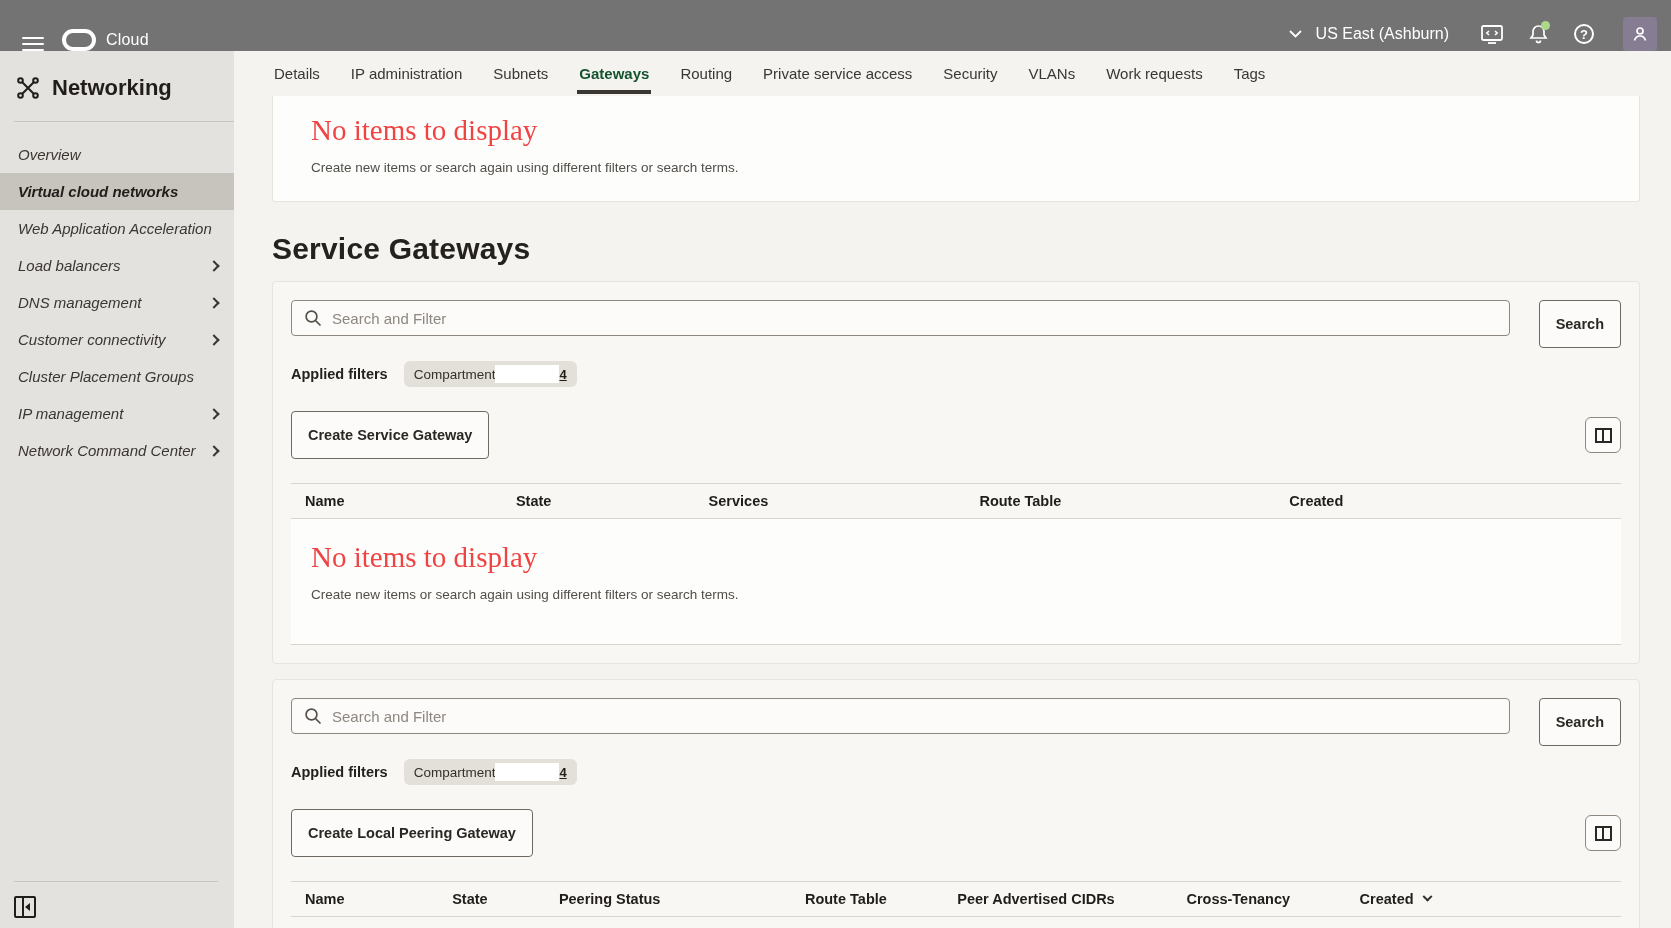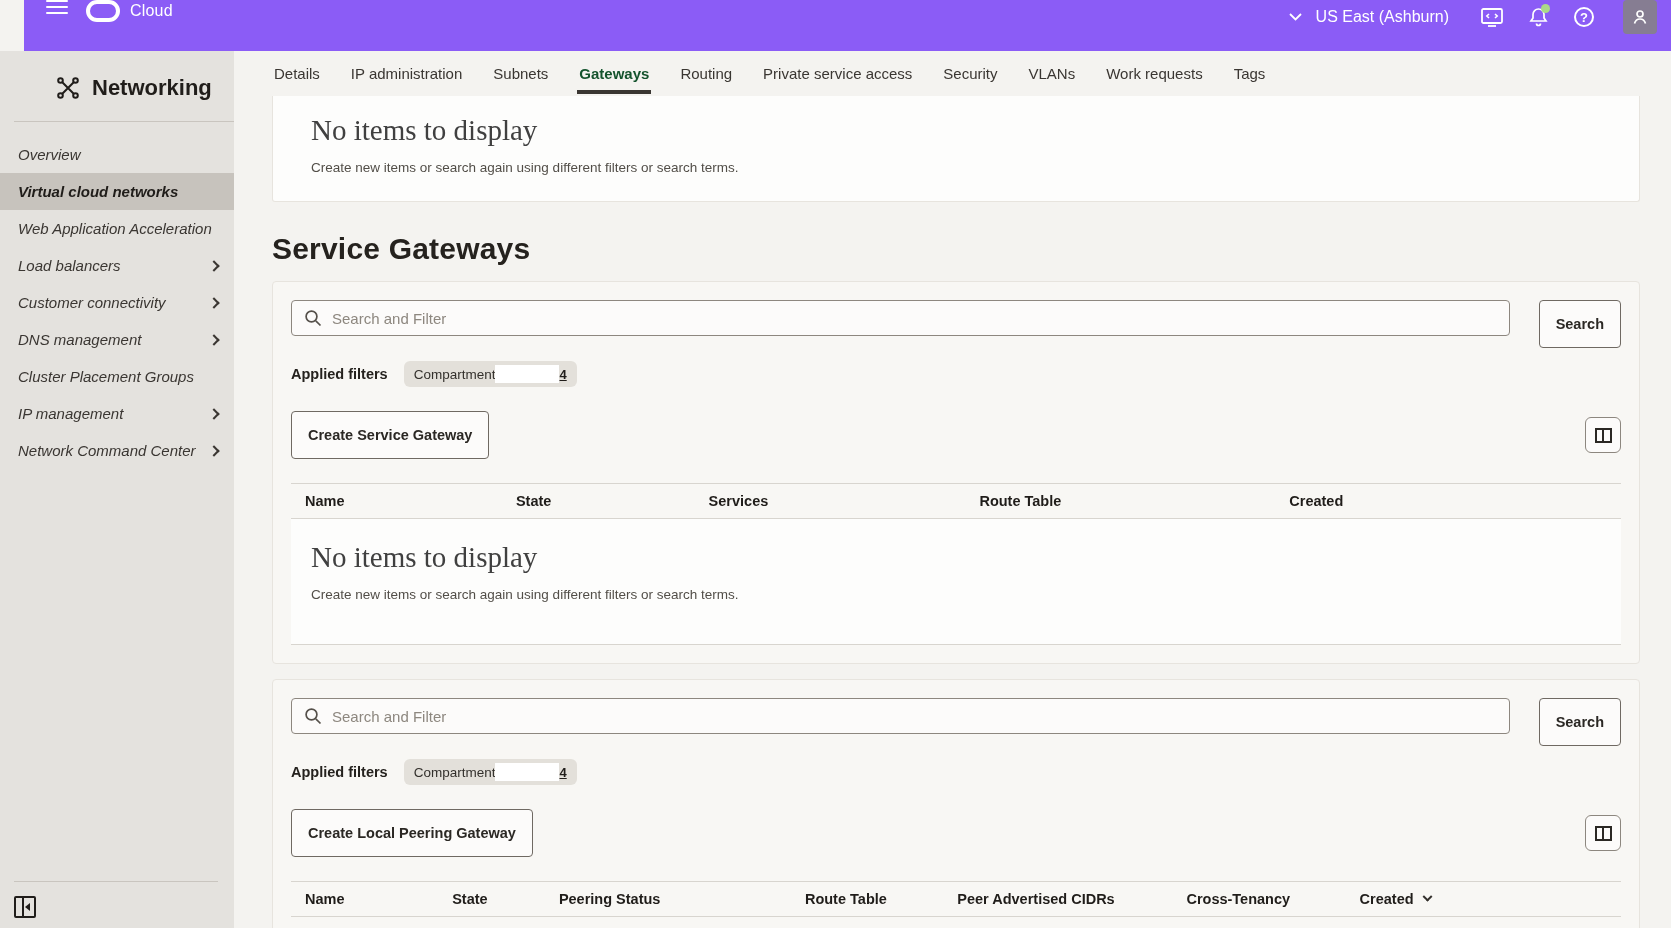--- a/index.html
+++ b/index.html
@@ -3,22 +3,22 @@
 <meta charset="utf-8">
 <style>
   * { box-sizing: border-box; margin: 0; padding: 0; }
   html,body { width:1671px; height:928px; overflow:hidden; }
   body {
     font-family: "Liberation Sans", sans-serif;
     background:#f4f3f0; color:#33302c;
   }
   
   .topbar {
-    position:relative; height:51px; background:#8b5cf6; color:#fff;
-    display:flex; align-items:flex-start; padding:0 14px;margin-left:24px;
+    position:relative; height:51px; background:#737373; color:#fff;
+    display:flex; align-items:flex-end; padding:0 14px;
   }
   .hamburger { width:22px; display:flex; flex-direction:column; gap:4px; margin:0 18px 0 8px; cursor:pointer; }
   .hamburger i { display:block; height:2px; background:#fff; border-radius:1px; }
   .brand { display:flex; align-items:center; gap:10px; }
   .oracle-logo { width:34px; height:22px; border:4px solid #fff; border-radius:11px; }
   .brand-name { font-size:16px; color:#fff; letter-spacing:.2px; }
   .top-search {
     position:absolute; left:410px; top:10px; width:652px; height:32px;
     background:#211e1b; border:1px solid #6a645d; border-radius:3px;
     display:flex; align-items:center; padding:0 10px; gap:9px;
@@ -32,21 +32,21 @@
   .region { display:flex; align-items:center; gap:14px; font-size:16px; margin-right:8px; cursor:pointer; }
   .tb-icon { width:22px; height:22px; display:flex; align-items:center; justify-content:center; cursor:pointer; position:relative; }
   .help-circle { width:20px; height:20px; border:2px solid #fff; border-radius:50%; color:#fff;
     font-size:13px; font-weight:bold; display:flex; align-items:center; justify-content:center; }
   .bell-dot { position:absolute; top:-2px; right:-1px; width:9px; height:9px; background:#abd989; border-radius:50%; }
   .avatar { width:34px; height:34px; background:#867d92; border-radius:4px; display:flex; align-items:center; justify-content:center; cursor:pointer; margin-left:4px; }
   
   .shell { display:flex; height:877px; }
   
   .sidebar { position:relative; width:234px; background:#e4e2de; flex:none; padding-top:24px; }
-  .sb-head { display:flex; align-items:center; gap:12px; padding:0 1px 20px 16px;margin-left:40px; }
+  .sb-head { display:flex; align-items:center; gap:12px; padding:0 1px 20px 16px; }
   .sb-title { font-size:22px; font-weight:700; color:#201d1a; }
   .sb-divider { height:1px; background:#c9c5bf; margin:0 0 14px 14px; }
   .sb-item {
     display:flex; align-items:center; justify-content:space-between;
     padding:10px 16px 10px 18px; font-size:15px; color:#3a3632; cursor:pointer;font-style:italic;
   }
   .sb-item.active { background:#c7c3bd; font-weight:700; color:#201d1a; }
   .chev { width:8px; height:8px; border-right:2px solid #3a3632; border-bottom:2px solid #3a3632; transform:rotate(-45deg); flex:none; }
   .sb-bottom { position:absolute; left:0; right:0; bottom:10px; }
   .sb-bottom-divider { height:1px; background:#c9c5bf; margin:0 16px 14px 14px; }
@@ -58,21 +58,21 @@
   .main { flex:1; overflow:hidden; }
   .tabbar { display:flex; gap:27px; padding:0 0 0 38px; height:45px; align-items:center; }
   .tab { font-size:15px; color:#3a3632; padding:11px 2px 8px; border-bottom:4px solid transparent; cursor:pointer; white-space:nowrap; }
   .tab.active { font-weight:700; border-bottom-color:#3a3632; color:#14532d; }
   .content { padding:0 31px 0 38px; }
   
   .empty-panel-top {
     background:#fdfdfc; border:1px solid #e7e4de; border-top:none;
     border-radius:0 0 3px 3px; padding:18px 38px 26px;
   }
-  .empty-title { font-family:"Liberation Serif", serif; font-weight:400; font-size:29px; color:#404040; }
+  .empty-title { font-family:"Liberation Serif", serif; font-weight:400; font-size:29px; color:#ef4444; }
   .empty-sub { margin-top:13px; font-size:13.5px; color:#524e48; }
   h2.section-h { margin-top:30px; font-size:30px; font-weight:700; color:#25221e; letter-spacing:.2px; }
   .section-card {
     margin-top:15px; background:#f8f7f4; border:1px solid #e7e4de; border-radius:4px;
     padding:18px;
   }
   .search-row { display:flex; gap:29px; }
   .filter-search {
     flex:1; height:36px; background:#fcfbfa; border:1px solid #8d877f; border-radius:4px;
     display:flex; align-items:center; padding:0 12px; gap:10px;
@@ -177,25 +177,25 @@
       <span>Virtual cloud networks</span>
     </div>
     <div class="sb-item">
       <span>Web Application Acceleration</span>
     </div>
     <div class="sb-item">
       <span>Load balancers</span>
       <span class="chev"></span>
     </div>
     <div class="sb-item">
+      <span>DNS management</span>
+      <span class="chev"></span>
+    </div>
+    <div class="sb-item">
       <span>Customer connectivity</span>
-      <span class="chev"></span>
-    </div>
-    <div class="sb-item">
-      <span>DNS management</span>
       <span class="chev"></span>
     </div>
     <div class="sb-item">
       <span>Cluster Placement Groups</span>
     </div>
     <div class="sb-item">
       <span>IP management</span>
       <span class="chev"></span>
     </div>
     <div class="sb-item">

